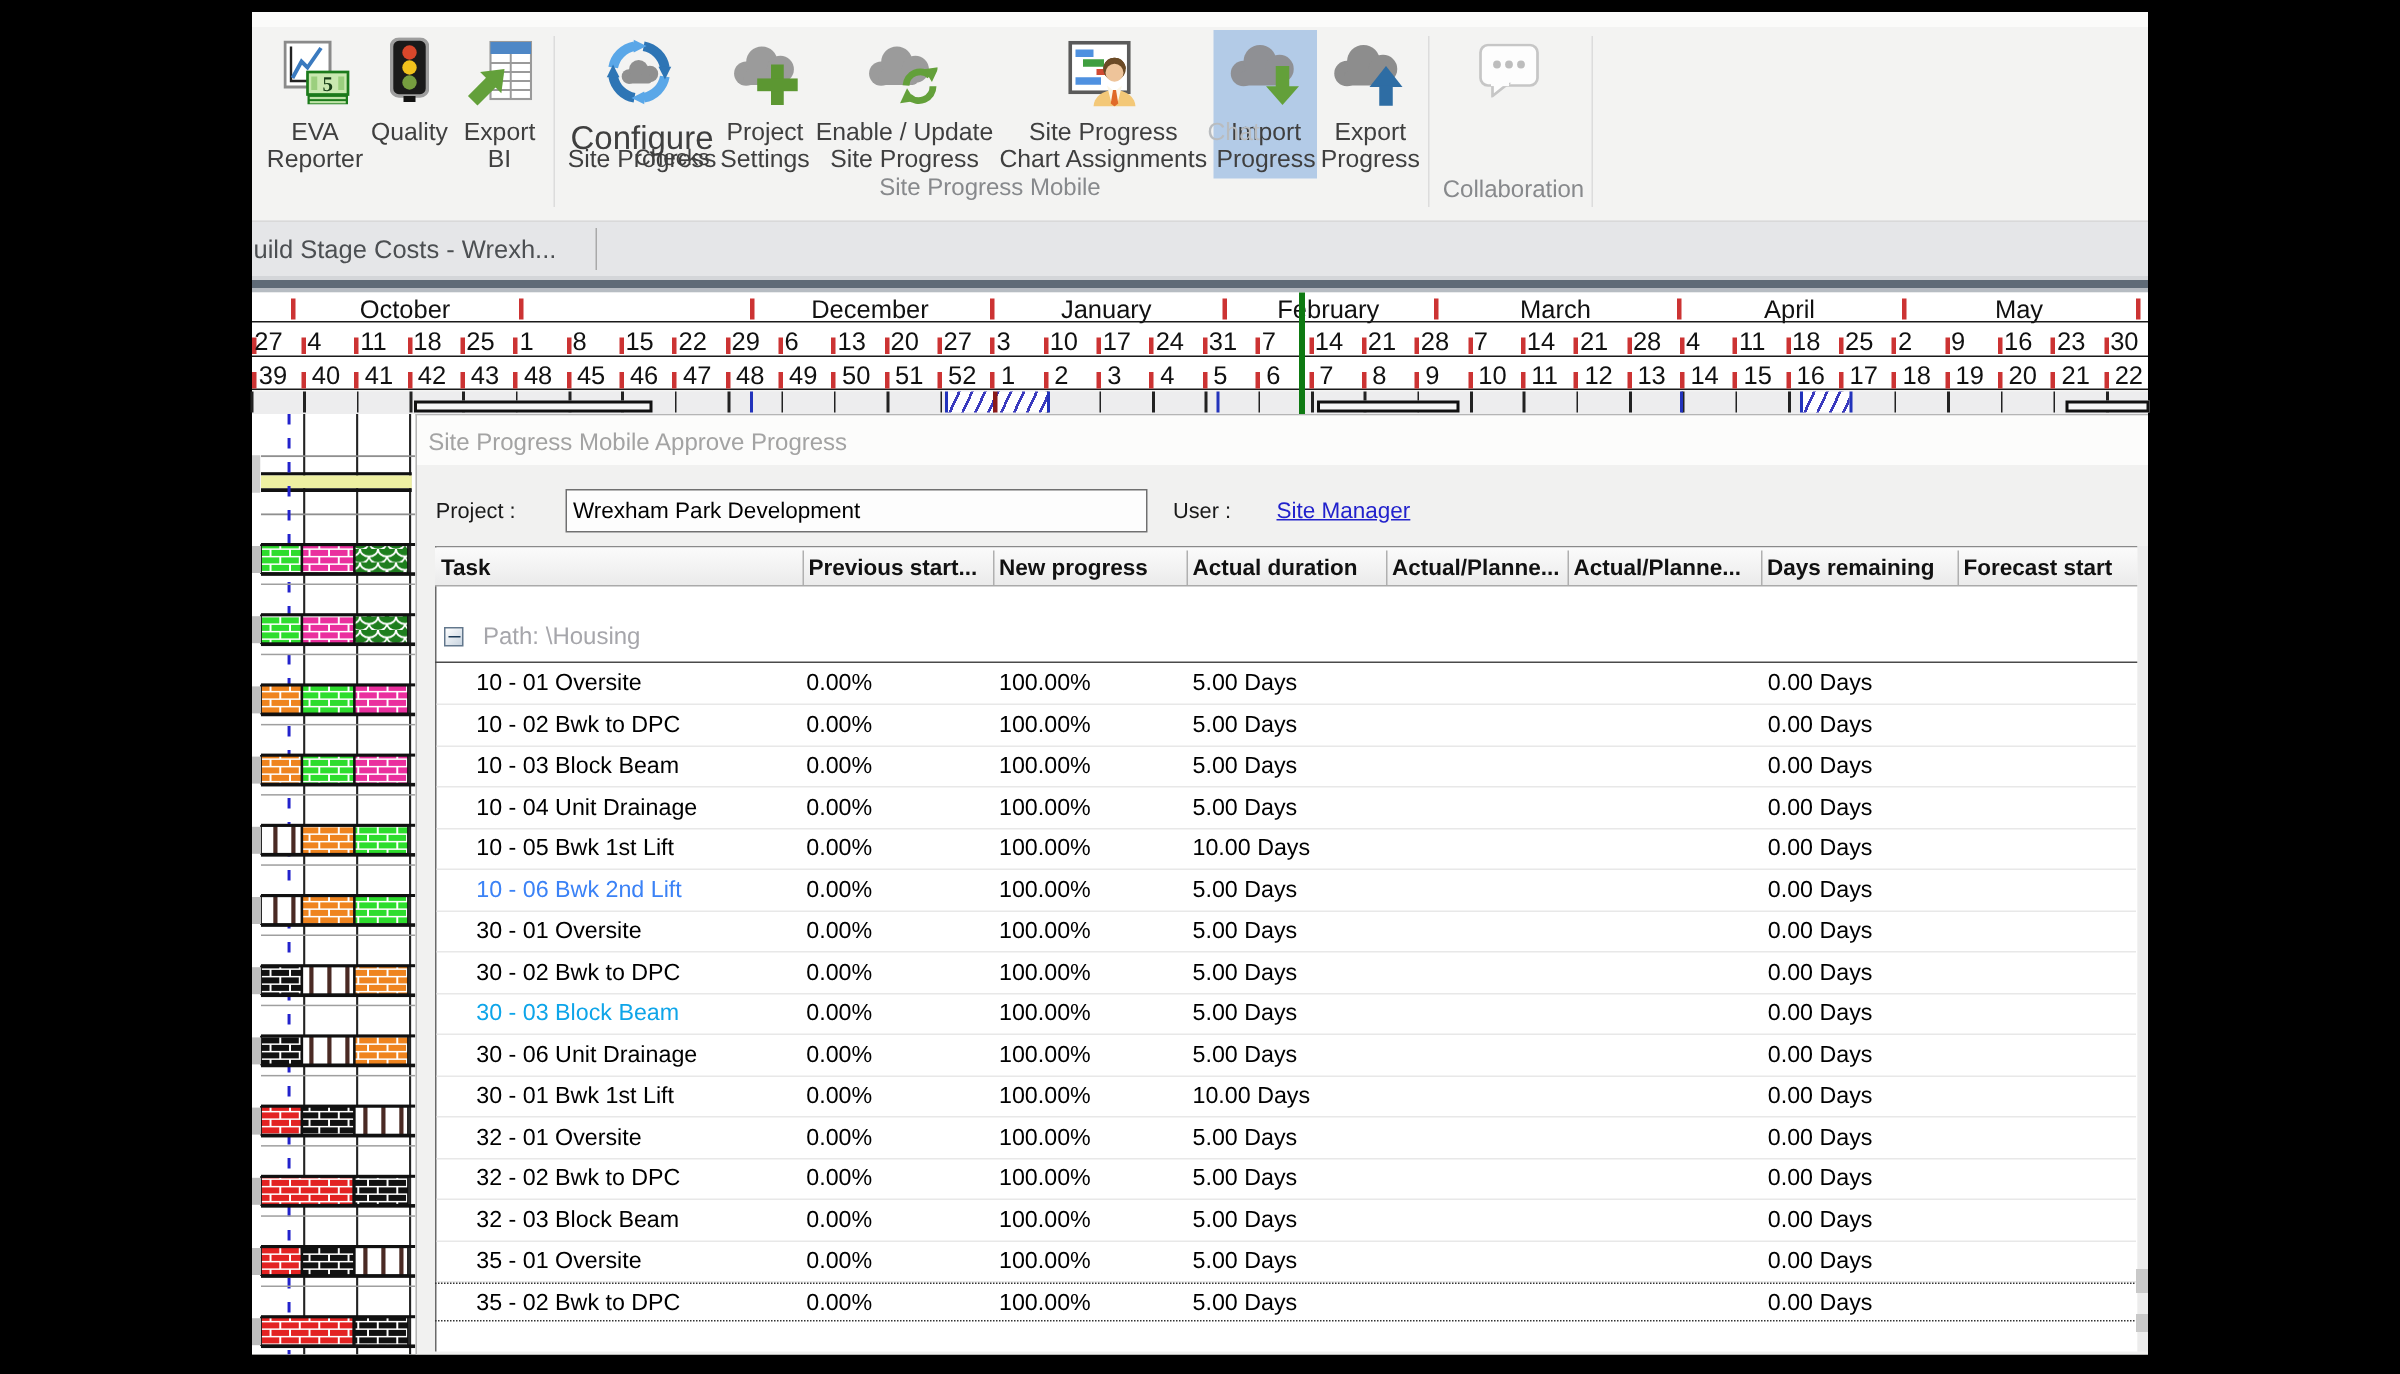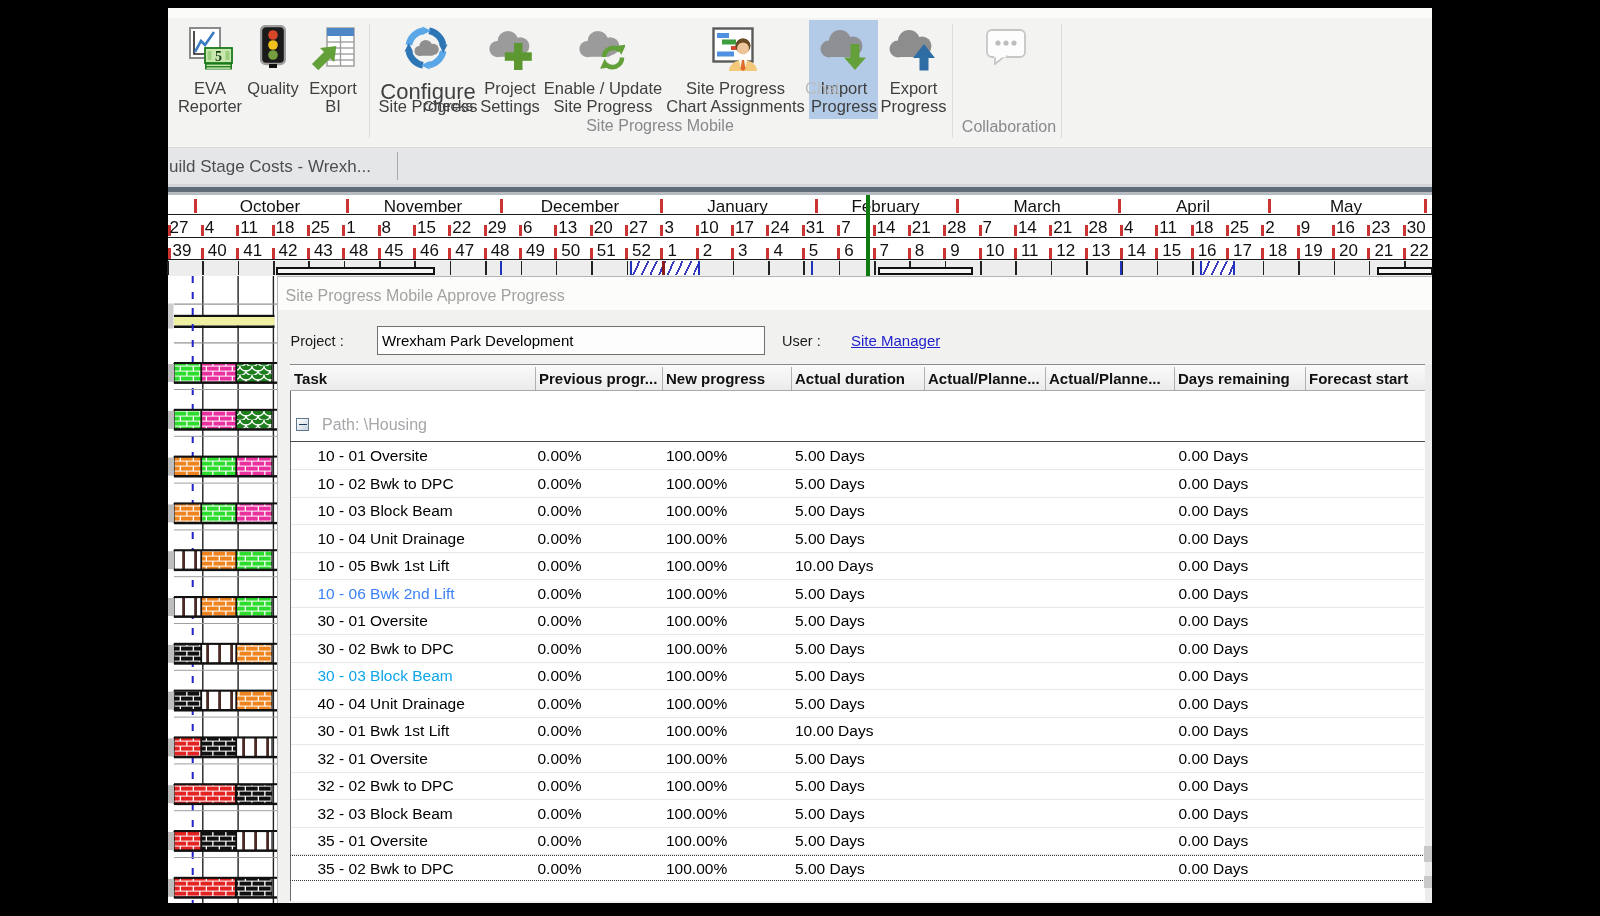--- a/index.html
+++ b/index.html
@@ -168,21 +168,20 @@
 <div style="position:absolute;left:194px;top:199px;width:2.5px;height:14px;background:#c33;"></div>
 <div style="position:absolute;left:346px;top:199px;width:2.5px;height:14px;background:#c33;"></div>
 <div style="position:absolute;left:500px;top:199px;width:2.5px;height:14px;background:#c33;"></div>
 <div style="position:absolute;left:660px;top:199px;width:2.5px;height:14px;background:#c33;"></div>
 <div style="position:absolute;left:815px;top:199px;width:2.5px;height:14px;background:#c33;"></div>
 <div style="position:absolute;left:956px;top:199px;width:2.5px;height:14px;background:#c33;"></div>
 <div style="position:absolute;left:1118px;top:199px;width:2.5px;height:14px;background:#c33;"></div>
 <div style="position:absolute;left:1268px;top:199px;width:2.5px;height:14px;background:#c33;"></div>
 <div style="position:absolute;left:1424px;top:199px;width:2.5px;height:14px;background:#c33;"></div>
 <div style="position:absolute;left:70.0px;top:197px;width:400px;text-align:center;font-size:17px;color:#111;font-weight:400;white-space:nowrap;">October</div>
-<div style="position:absolute;left:223.0px;top:197px;width:400px;text-align:center;font-size:17px;color:#111;font-weight:400;white-space:nowrap;">November</div>
 <div style="position:absolute;left:380.0px;top:197px;width:400px;text-align:center;font-size:17px;color:#111;font-weight:400;white-space:nowrap;">December</div>
 <div style="position:absolute;left:537.5px;top:197px;width:400px;text-align:center;font-size:17px;color:#111;font-weight:400;white-space:nowrap;">January</div>
 <div style="position:absolute;left:685.5px;top:197px;width:400px;text-align:center;font-size:17px;color:#111;font-weight:400;white-space:nowrap;">February</div>
 <div style="position:absolute;left:837.0px;top:197px;width:400px;text-align:center;font-size:17px;color:#111;font-weight:400;white-space:nowrap;">March</div>
 <div style="position:absolute;left:993.0px;top:197px;width:400px;text-align:center;font-size:17px;color:#111;font-weight:400;white-space:nowrap;">April</div>
 <div style="position:absolute;left:1146.0px;top:197px;width:400px;text-align:center;font-size:17px;color:#111;font-weight:400;white-space:nowrap;">May</div>
 <div style="position:absolute;left:168px;top:213.5px;width:1264px;height:1.6px;background:#1a1a1a;"></div>
 <div style="position:absolute;left:168px;top:236.5px;width:1264px;height:1.6px;background:#1a1a1a;"></div>
 <div style="position:absolute;left:168px;top:258.8px;width:1264px;height:1.6px;background:#1a1a1a;"></div>
 <div style="position:absolute;left:168px;top:225px;width:3px;height:11px;background:#c33;"></div>
@@ -525,21 +524,21 @@
 <div style="position:absolute;left:290px;top:364px;width:1135px;height:537px;background:#ffffff;border-left:1px solid #6a6a6a;border-top:1px solid #8a8a8a;"></div>
 <div style="position:absolute;left:290px;top:365px;width:1135px;height:26px;background:linear-gradient(#fbfbfb,#ebebeb);border-bottom:1px solid #aaa;"></div>
 <div style="position:absolute;left:535px;top:367px;width:1px;height:23px;background:#b0b0b0;"></div>
 <div style="position:absolute;left:662px;top:367px;width:1px;height:23px;background:#b0b0b0;"></div>
 <div style="position:absolute;left:791px;top:367px;width:1px;height:23px;background:#b0b0b0;"></div>
 <div style="position:absolute;left:924px;top:367px;width:1px;height:23px;background:#b0b0b0;"></div>
 <div style="position:absolute;left:1045px;top:367px;width:1px;height:23px;background:#b0b0b0;"></div>
 <div style="position:absolute;left:1174px;top:367px;width:1px;height:23px;background:#b0b0b0;"></div>
 <div style="position:absolute;left:1305px;top:367px;width:1px;height:23px;background:#b0b0b0;"></div>
 <div style="position:absolute;left:294px;top:370px;font-size:15px;color:#111;white-space:nowrap;line-height:normal;font-weight:700;">Task</div>
-<div style="position:absolute;left:539px;top:370px;font-size:15px;color:#111;white-space:nowrap;line-height:normal;font-weight:700;">Previous progr...</div>
+<div style="position:absolute;left:539px;top:370px;font-size:15px;color:#111;white-space:nowrap;line-height:normal;font-weight:700;">Previous start...</div>
 <div style="position:absolute;left:666px;top:370px;font-size:15px;color:#111;white-space:nowrap;line-height:normal;font-weight:700;">New progress</div>
 <div style="position:absolute;left:795px;top:370px;font-size:15px;color:#111;white-space:nowrap;line-height:normal;font-weight:700;">Actual duration</div>
 <div style="position:absolute;left:928px;top:370px;font-size:15px;color:#111;white-space:nowrap;line-height:normal;font-weight:700;">Actual/Planne...</div>
 <div style="position:absolute;left:1049px;top:370px;font-size:15px;color:#111;white-space:nowrap;line-height:normal;font-weight:700;">Actual/Planne...</div>
 <div style="position:absolute;left:1178px;top:370px;font-size:15px;color:#111;white-space:nowrap;line-height:normal;font-weight:700;">Days remaining</div>
 <div style="position:absolute;left:1309px;top:370px;font-size:15px;color:#111;white-space:nowrap;line-height:normal;font-weight:700;">Forecast start</div>
 <div style="position:absolute;left:296px;top:418px;width:13px;height:13px;background:linear-gradient(135deg,#ffffff,#c8d4e0);border:1px solid #62778c;"></div>
 <div style="position:absolute;left:298.5px;top:423.7px;width:8px;height:1.6px;background:#1c3a57;"></div>
 <div style="position:absolute;left:322px;top:415.5px;font-size:16px;color:#a6a6ab;white-space:nowrap;line-height:normal;font-weight:400;">Path: \Housing</div>
 <div style="position:absolute;left:290px;top:441px;width:1135px;height:1px;background:#4a4a4a;"></div>
@@ -590,21 +589,21 @@
 <div style="position:absolute;left:666px;top:639.5px;font-size:15.5px;color:#000;white-space:nowrap;line-height:normal;font-weight:400;">100.00%</div>
 <div style="position:absolute;left:795px;top:639.5px;font-size:15.5px;color:#000;white-space:nowrap;line-height:normal;font-weight:400;">5.00 Days</div>
 <div style="position:absolute;left:1178.5px;top:639.5px;font-size:15.5px;color:#000;white-space:nowrap;line-height:normal;font-weight:400;">0.00 Days</div>
 <div style="position:absolute;left:291px;top:661.5px;width:1133px;height:1px;background:#e8e8e8;"></div>
 <div style="position:absolute;left:317.5px;top:667.0px;font-size:15.5px;color:#0ea5e9;white-space:nowrap;line-height:normal;font-weight:400;">30 - 03 Block Beam</div>
 <div style="position:absolute;left:537.5px;top:667.0px;font-size:15.5px;color:#000;white-space:nowrap;line-height:normal;font-weight:400;">0.00%</div>
 <div style="position:absolute;left:666px;top:667.0px;font-size:15.5px;color:#000;white-space:nowrap;line-height:normal;font-weight:400;">100.00%</div>
 <div style="position:absolute;left:795px;top:667.0px;font-size:15.5px;color:#000;white-space:nowrap;line-height:normal;font-weight:400;">5.00 Days</div>
 <div style="position:absolute;left:1178.5px;top:667.0px;font-size:15.5px;color:#000;white-space:nowrap;line-height:normal;font-weight:400;">0.00 Days</div>
 <div style="position:absolute;left:291px;top:689.0px;width:1133px;height:1px;background:#e8e8e8;"></div>
-<div style="position:absolute;left:317.5px;top:694.5px;font-size:15.5px;color:#000;white-space:nowrap;line-height:normal;font-weight:400;">40 - 04 Unit Drainage</div>
+<div style="position:absolute;left:317.5px;top:694.5px;font-size:15.5px;color:#000;white-space:nowrap;line-height:normal;font-weight:400;">30 - 06 Unit Drainage</div>
 <div style="position:absolute;left:537.5px;top:694.5px;font-size:15.5px;color:#000;white-space:nowrap;line-height:normal;font-weight:400;">0.00%</div>
 <div style="position:absolute;left:666px;top:694.5px;font-size:15.5px;color:#000;white-space:nowrap;line-height:normal;font-weight:400;">100.00%</div>
 <div style="position:absolute;left:795px;top:694.5px;font-size:15.5px;color:#000;white-space:nowrap;line-height:normal;font-weight:400;">5.00 Days</div>
 <div style="position:absolute;left:1178.5px;top:694.5px;font-size:15.5px;color:#000;white-space:nowrap;line-height:normal;font-weight:400;">0.00 Days</div>
 <div style="position:absolute;left:291px;top:716.5px;width:1133px;height:1px;background:#e8e8e8;"></div>
 <div style="position:absolute;left:317.5px;top:722.0px;font-size:15.5px;color:#000;white-space:nowrap;line-height:normal;font-weight:400;">30 - 01 Bwk 1st Lift</div>
 <div style="position:absolute;left:537.5px;top:722.0px;font-size:15.5px;color:#000;white-space:nowrap;line-height:normal;font-weight:400;">0.00%</div>
 <div style="position:absolute;left:666px;top:722.0px;font-size:15.5px;color:#000;white-space:nowrap;line-height:normal;font-weight:400;">100.00%</div>
 <div style="position:absolute;left:795px;top:722.0px;font-size:15.5px;color:#000;white-space:nowrap;line-height:normal;font-weight:400;">10.00 Days</div>
 <div style="position:absolute;left:1178.5px;top:722.0px;font-size:15.5px;color:#000;white-space:nowrap;line-height:normal;font-weight:400;">0.00 Days</div>

